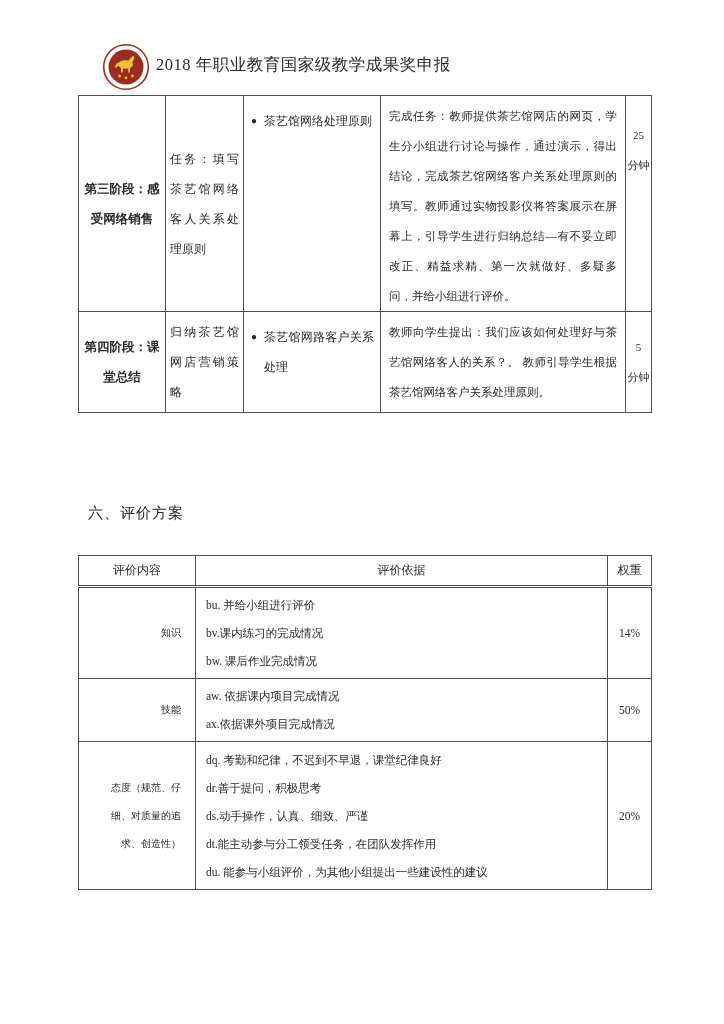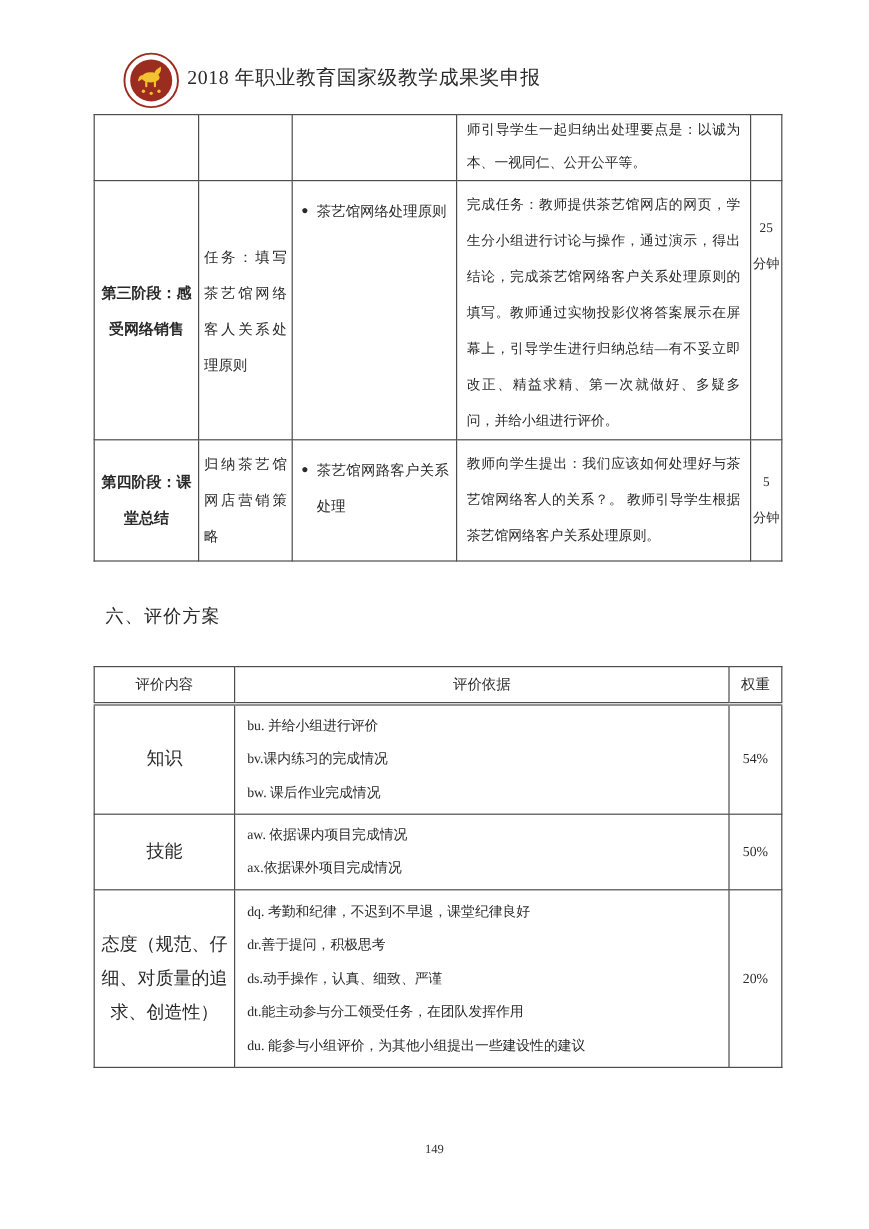--- a/index.html
+++ b/index.html
@@ -57,21 +57,21 @@
     font-size:15px;letter-spacing:1px;white-space:nowrap;
   }
 
   
   .t2{position:absolute;left:78px;top:555px;width:573px;}
   .t2 th{
     height:29px;text-align:center;font-size:12px;
     border-bottom:3px double #4d4d4d;
   }
   .t2 .ev-content{
-    text-align:center;vertical-align:middle;font-size:15px;line-height:28px;padding:0 4px;
+    text-align:right;vertical-align:middle;font-size:10px;line-height:28px;padding:0 14px;
   }
   .t2 .ev-criteria{vertical-align:middle;padding:3px 10px;}
   .t2 .ev-criteria div{line-height:28px;font-size:11.5px;text-align:left;}
   .t2 .ev-weight{text-align:center;vertical-align:middle;font-size:11.5px;}
 
   
   .t3{position:absolute;left:109px;top:885px;width:523px;}
   .t3 th{
     height:30px;text-align:center;font-size:12px;
     border-bottom:3px double #4d4d4d;
@@ -110,27 +110,20 @@
 
   <table class="t1">
     <colgroup>
       <col style="width:87px">
         <col style="width:78px">
         <col style="width:137px">
       <col style="width:245px">
         <col style="width:26px">
     </colgroup>
     <tbody>
-        <tr style="height:55px">
-      <td class="stage"></td>
-      <td class="task"></td>
-      <td class="bullet-cell"></td>
-      <td class="desc desc-first">师引导学生一起归纳出处理要点是：以诚为本、一视同仁、公开公平等。</td>
-      <td class="dur"></td>
-    </tr>
     <tr style="height:210px">
       <td class="stage">第三阶段：感受网络销售</td>
       <td class="task">任务：填写茶艺馆网络客人关系处理原则</td>
       <td class="bullet-cell">
         <div class="bullet-flex">
           <span class="bullet-dot">●</span>
           <div class="bullet-txt">茶艺馆网络处理原则</div>
         </div>
       </td>
       <td class="desc">完成任务：教师提供茶艺馆网店的网页，学生分小组进行讨论与操作，通过演示，得出结论，完成茶艺馆网络客户关系处理原则的填写。教师通过实物投影仪将答案展示在屏幕上，引导学生进行归纳总结—有不妥立即改正、精益求精、第一次就做好、多疑多问，并给小组进行评价。</td>
@@ -171,21 +164,21 @@
       <th>评价依据</th>
       <th>权重</th>
     </tr>
     <tr style="height:84px">
       <td class="ev-content">知识</td>
       <td class="ev-criteria">
         <div>bu.  并给小组进行评价</div>
         <div>bv.课内练习的完成情况</div>
         <div>bw.  课后作业完成情况</div>
       </td>
-      <td class="ev-weight">54%</td>
+      <td class="ev-weight">14%</td>
     </tr>
     <tr style="height:51px">
       <td class="ev-content">技能</td>
       <td class="ev-criteria">
         <div>aw.  依据课内项目完成情况</div>
         <div>ax.依据课外项目完成情况</div>
       </td>
       <td class="ev-weight">50%</td>
     </tr>
     <tr style="height:148px">
@@ -196,15 +189,14 @@
         <div>ds.动手操作，认真、细致、严谨</div>
         <div>dt.能主动参与分工领受任务，在团队发挥作用</div>
         <div>du.  能参与小组评价，为其他小组提出一些建设性的建议</div>
       </td>
       <td class="ev-weight">20%</td>
     </tr>
   </tbody>
     </table>
 
 
-  <div class="footer">149</div>
 
 </div>
 
 </body></html>

